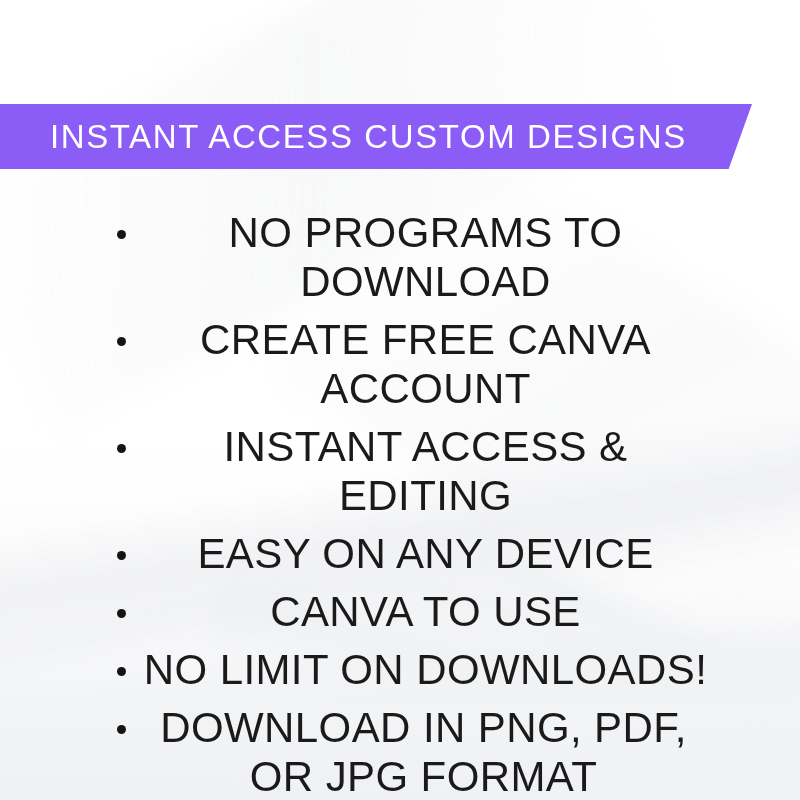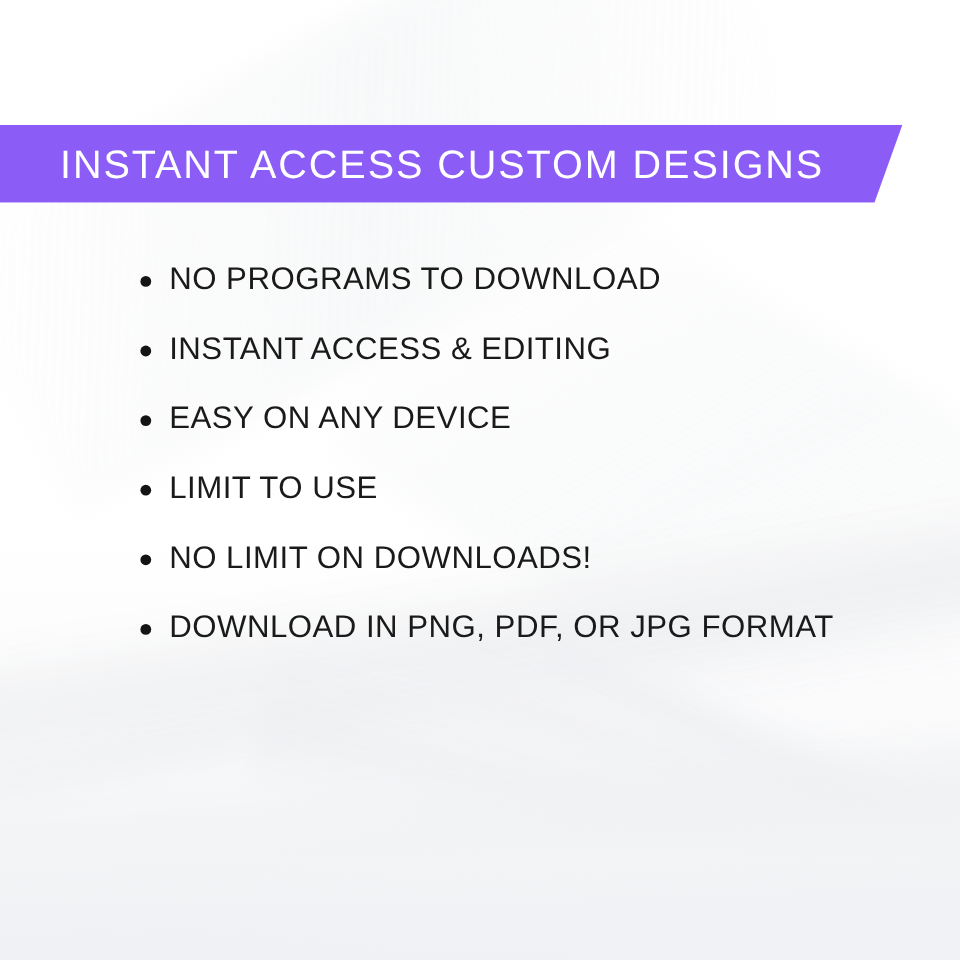--- a/index.html
+++ b/index.html
@@ -144,24 +144,25 @@
     margin: 0;
     padding: 0;
     list-style: none;
   }
   .bullet-item {
     position: relative;
     padding-left: 31px;
     margin: 0 0 9px 0;
     color: #1a1a1a;
     font-family: "Liberation Sans", sans-serif;
-    font-size: 26px;
+    font-size: 42px;
     font-weight: 400;
     letter-spacing: 0.4px;
     line-height: 49px;
+    text-align: center;
   }
   .bullet-item::before {
     content: "";
     position: absolute;
     left: 7px;
     top: 22px;
     width: 9px;
     height: 9px;
     border-radius: 50%;
     background: #141414;
@@ -189,20 +190,21 @@
     <div class="wave w3"></div>
   </div>
   <div class="vignette-bottom"></div>
 
   <div class="banner">
     <div class="banner-title">INSTANT ACCESS CUSTOM DESIGNS</div>
   </div>
 
   <ul class="bullet-list">
     <li class="bullet-item">NO PROGRAMS TO DOWNLOAD</li>
+    <li class="bullet-item">CREATE FREE CANVA ACCOUNT</li>
     <li class="bullet-item">INSTANT ACCESS &amp; EDITING</li>
     <li class="bullet-item">EASY ON ANY DEVICE</li>
-    <li class="bullet-item">LIMIT TO USE</li>
+    <li class="bullet-item">CANVA TO USE</li>
     <li class="bullet-item">NO LIMIT ON DOWNLOADS!</li>
     <li class="bullet-item wrap">DOWNLOAD IN PNG, PDF, OR JPG FORMAT</li>
   </ul>
 
 </div>
 
 </body></html>

